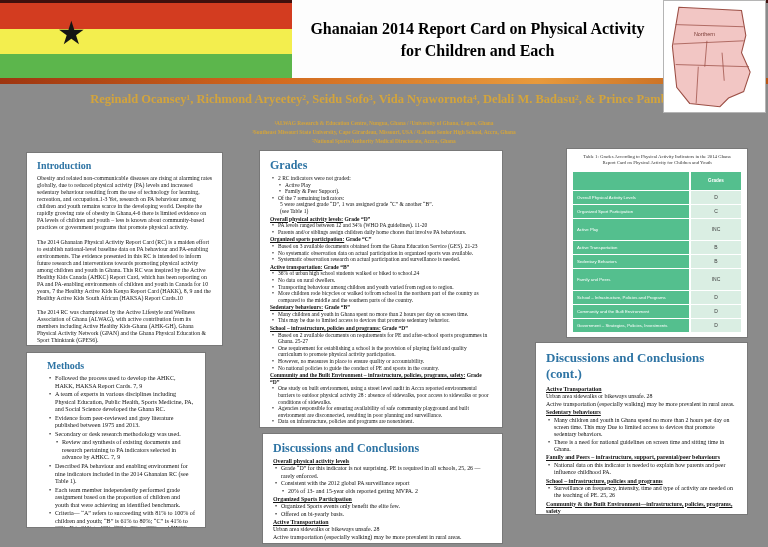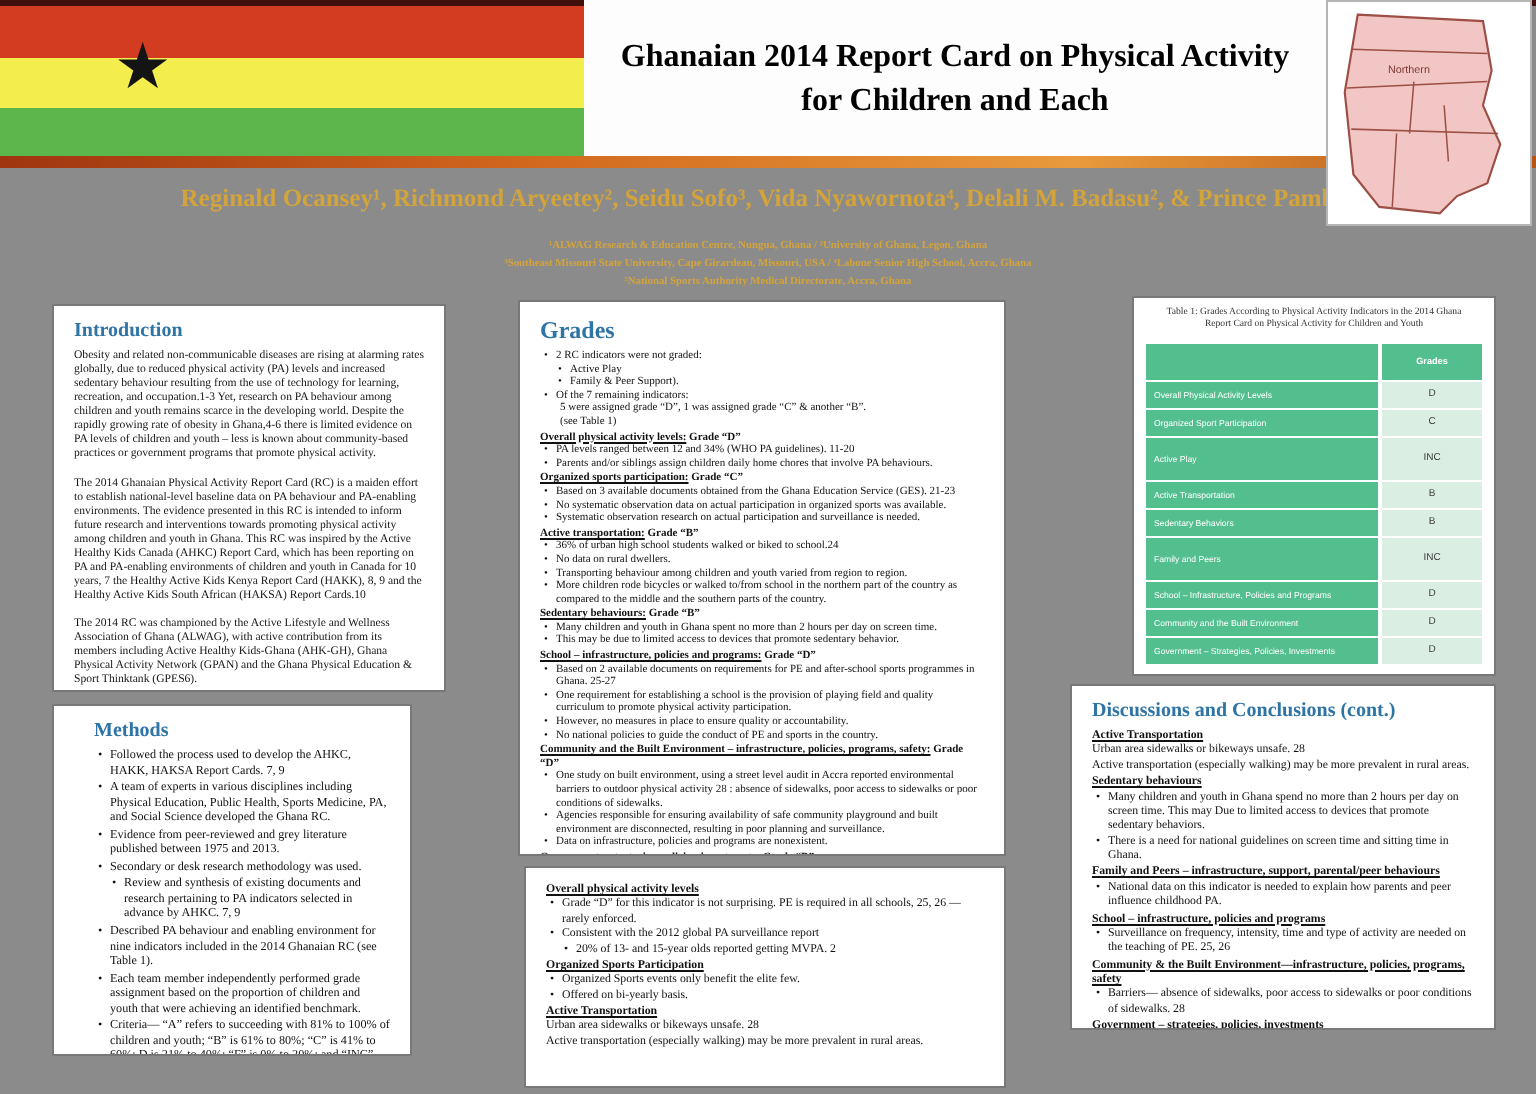--- a/index.html
+++ b/index.html
@@ -23,21 +23,21 @@
   .mappanel svg{display:block;margin:2px auto 0;}
   .authors{position:absolute;left:0;top:92px;width:768px;text-align:center;
            font-weight:bold;font-size:12.5px;color:var(--gold);}
   .affils{position:absolute;left:0;top:119px;width:768px;text-align:center;
           font-weight:bold;font-size:5.4px;line-height:1.65;color:var(--gold);}
   
   .box{position:absolute;background:#fff;border:1px solid #787878;box-sizing:border-box;
        padding:7px 10px;overflow:hidden;}
   .sec-h{margin:0 0 4px 0;color:var(--accent);font-weight:bold;font-size:10px;font-family:"Liberation Serif",serif;}
   .results .sec-h,.disc .sec-h{font-size:12px;margin-bottom:2px;}
-  .cont .sec-h{font-size:10px;margin-bottom:4px;}
+  .cont .sec-h{font-size:13px;margin-bottom:4px;}
   .intro{left:26px;top:152px;width:197px;height:194px;}
   .methods{left:26px;top:352px;width:180px;height:176px;padding-left:20px;}
   .results{left:259px;top:150px;width:244px;height:278px;}
   .disc{left:262px;top:433px;width:241px;height:111px;}
   .tablepanel{left:566px;top:148px;width:182px;height:190px;padding:3px 4px;}
   .cont{left:535px;top:342px;width:213px;height:173px;}
   .para{margin:0 0 7px 0;font-size:5.8px;line-height:1.22;color:#161616;text-align:left;}
   .blk{position:relative;color:#111;}
   .intro .blk,.methods .blk{font-size:6.1px;line-height:1.24;margin-bottom:1px;}
   .results .blk{font-size:5.5px;line-height:1.2;}
@@ -163,20 +163,21 @@
         <div class="blk b1">No national policies to guide the conduct of PE and sports in the country.</div>
         <div class="blk h"><span class="bh">Community and the Built Environment – infrastructure, policies, programs, safety:</span><span class="bg"> Grade “D”</span></div>
         <div class="blk b1">One study on built environment, using a street level audit in Accra reported environmental barriers to outdoor physical activity 28 :  absence of sidewalks, poor access to sidewalks or poor conditions of sidewalks.</div>
         <div class="blk b1">Agencies responsible for ensuring availability of safe community playground and built environment are disconnected, resulting in poor planning and surveillance.</div>
         <div class="blk b1">Data on infrastructure, policies and programs are nonexistent.</div>
         <div class="blk h"><span class="bh">Government – strategies, policies, investments:</span><span class="bg"> Grade “D”</span></div>
       </div>
   </section>
 
   <section class="box disc">
+    <h2 class="sec-h">Discussions and Conclusions</h2>
     <div>
         <div class="blk h"><span class="bh">Overall physical activity levels</span></div>
         <div class="blk b1">Grade “D” for this indicator is not surprising. PE  is required in all schools, 25, 26 —rarely enforced.</div>
         <div class="blk b1">Consistent with the 2012 global PA surveillance report</div>
         <div class="blk b2">20%  of 13- and 15-year olds reported getting MVPA. 2</div>
         <div class="blk h"><span class="bh">Organized Sports Participation</span></div>
         <div class="blk b1">Organized Sports events only benefit the elite few.</div>
         <div class="blk b1">Offered on bi-yearly basis.</div>
         <div class="blk h"><span class="bh">Active Transportation</span></div>
         <div class="blk p">Urban area sidewalks or bikeways unsafe. 28</div>

